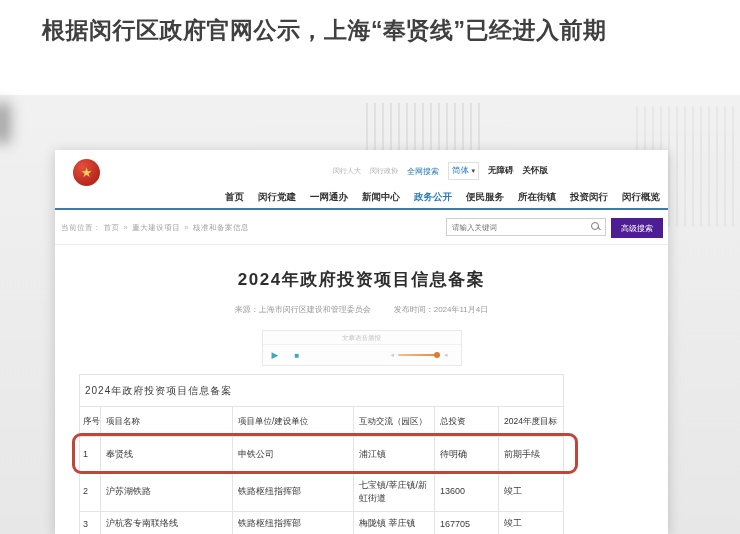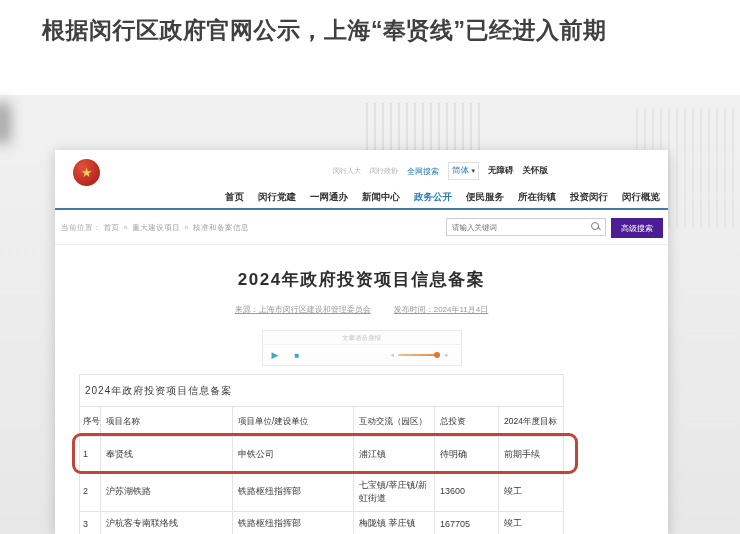--- a/index.html
+++ b/index.html
@@ -62,21 +62,21 @@
   .mag::after { content:""; position:absolute; left:6px; top:6px; width:4px; height:1.4px;
     background:#7a7a7a; transform:rotate(45deg); }
   .adv { margin-left:5px; width:52px; height:20px; background:#4c1d95; color:#fff;
     border:0; font-size:8px; font-family:inherit; cursor:pointer; }
 
   
   .article { position:absolute; left:0; top:95px; width:613px; bottom:12px; background:#fff; }
   .art-title { margin-top:23px; text-align:center; font-size:17px; font-weight:bold;
     color:#2e2e2e; letter-spacing:1.5px; }
   .meta { margin-top:13px; display:flex; justify-content:center; gap:23px;
-    font-size:8px; color:#9a9a9a;text-decoration:underline; }
+    font-size:8px; color:#9a9a9a; }
 
   .player { margin:15px auto 0; width:200px; border:1px solid #e9e9e9; background:#fdfdfd; }
   .ptitle { height:14px; line-height:14px; text-align:center; font-size:6.5px;
     color:#c4c4c4; border-bottom:1px solid #f1f1f1; overflow:hidden; }
   .pctrl { height:20px; display:flex; align-items:center; padding:0 9px; }
   .play { color:#3fa8bf; font-size:9px; cursor:pointer; }
   .stop { color:#3fa8bf; font-size:8px; margin-left:16px; cursor:pointer; }
   .pspacer { flex:1; }
   .volglyph { color:#cccccc; font-size:7px; margin:0 4px; }
   .slider { position:relative; width:42px; height:2px; border-radius:2px;

